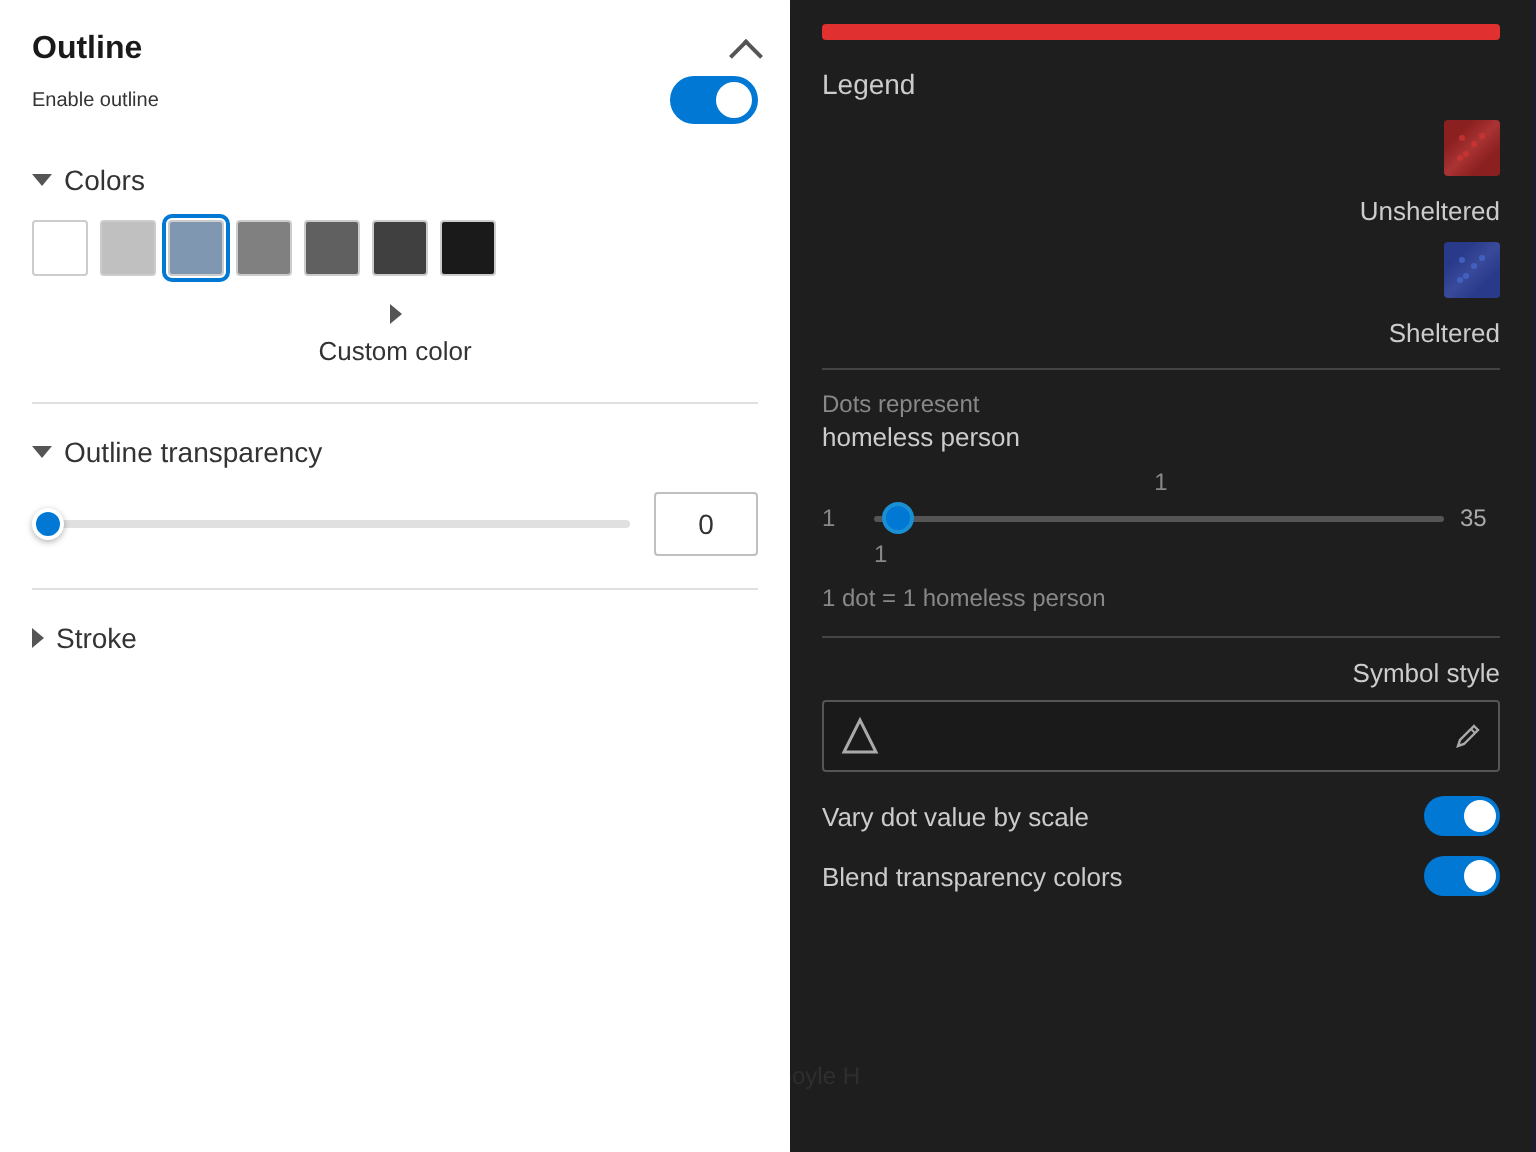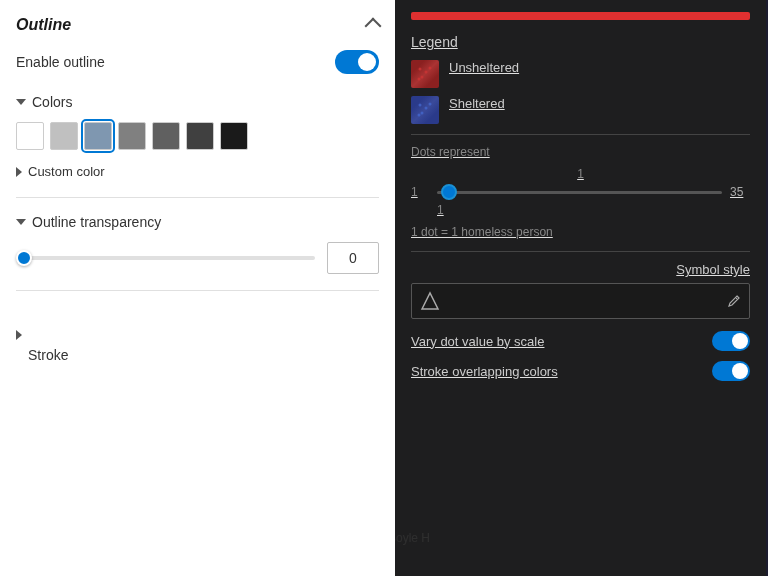--- a/index.html
+++ b/index.html
@@ -30,24 +30,23 @@
       height: 576px;
       background: #ffffff;
       box-shadow: 2px 0 8px rgba(0,0,0,0.2);
       overflow-y: auto;
       padding: 16px;
     }
 
     
     .section-header {
       display: flex;
-      align-items: flex-start;
+      align-items: flex-end;
       justify-content: space-between;
-      margin-bottom: 16px;
-      font-style: italic;
+      margin-bottom: 4px;
     }
 
     .section-title {
       font-size: 16px;
       font-weight: 700;
       color: #1a1a1a;
     }
 
     .chevron-up {
       width: 12px;
@@ -61,21 +60,21 @@
     
     .toggle-row {
       display: flex;
       align-items: center;
       justify-content: space-between;
       margin-bottom: 20px;
     }
 
     .toggle-label {
       color: #333;
-      font-size: 14px;
+      font-size: 10px;
     }
 
     
     .toggle-switch {
       width: 44px;
       height: 24px;
       background: #0078d4;
       border-radius: 12px;
       position: relative;
       cursor: pointer;
@@ -147,20 +146,21 @@
       outline-offset: 1px;
     }
 
     
     .custom-color-row {
       display: flex;
       align-items: center;
       gap: 6px;
       cursor: pointer;
       padding: 2px 0;
+      flex-direction: column;
     }
 
     .custom-color-label {
       font-size: 13px;
       color: #333;
     }
 
     .divider {
       border: none;
       border-top: 1px solid #e0e0e0;
@@ -214,56 +214,55 @@
       display: flex;
       align-items: center;
       gap: 6px;
       cursor: pointer;
       margin-top: 8px;
     }
 
     .stroke-label {
       font-size: 14px;
       color: #333;
-      margin-top: 40px;
     }
 
     
     .right-panel {
       position: absolute;
       top: 0;
       left: 395px;
       width: 371px;
       height: 576px;
       background: rgba(30, 30, 30, 0.92);
       color: #e0e0e0;
       padding: 12px 16px;
       overflow-y: auto;
-      text-decoration: underline;
     }
 
     
     .red-bar {
       height: 8px;
       background: #e03030;
       border-radius: 2px;
       margin-bottom: 14px;
     }
 
     .legend-title {
       font-size: 14px;
       color: #cccccc;
       margin-bottom: 10px;
     }
 
     .legend-item {
       display: flex;
-      align-items: flex-start;
+      align-items: flex-end;
       gap: 10px;
       margin-bottom: 8px;
+      flex-direction: column;
     }
 
     .legend-icon {
       width: 28px;
       height: 28px;
       background: #555;
       border-radius: 2px;
       display: flex;
       align-items: center;
       justify-content: center;
@@ -575,20 +574,21 @@
         <circle cx="14" cy="3" r="1.5" fill="#4466cc" opacity="0.8"></circle>
         <circle cx="3" cy="14" r="1.5" fill="#4466cc" opacity="0.8"></circle>
       </svg>
     </div>
     <span class="legend-label">Sheltered</span>
   </div>
 
   <hr class="right-divider">
 
   <div class="info-row">Dots represent</div>
+  <div class="info-value">homeless person</div>
 
   <div class="dot-value-section">
     <div style="font-size:12px; color:#888; text-align:center; margin-bottom:4px;">1</div>
     <div class="dot-slider-container">
       <span class="dot-label-small">1</span>
       <div class="dot-slider-track">
         <div class="dot-slider-thumb"></div>
       </div>
       <span class="dot-value-right">35</span>
     </div>
@@ -611,16 +611,16 @@
       </svg>
     </div>
   </div>
 
   <div class="feature-row">
     <span class="feature-label">Vary dot value by scale</span>
     <div class="toggle-switch-small"></div>
   </div>
 
   <div class="feature-row">
-    <span class="feature-label">Stroke overlapping colors</span>
+    <span class="feature-label">Blend transparency colors</span>
     <div class="toggle-switch-small"></div>
   </div>
 </div>
 
 </body></html>

